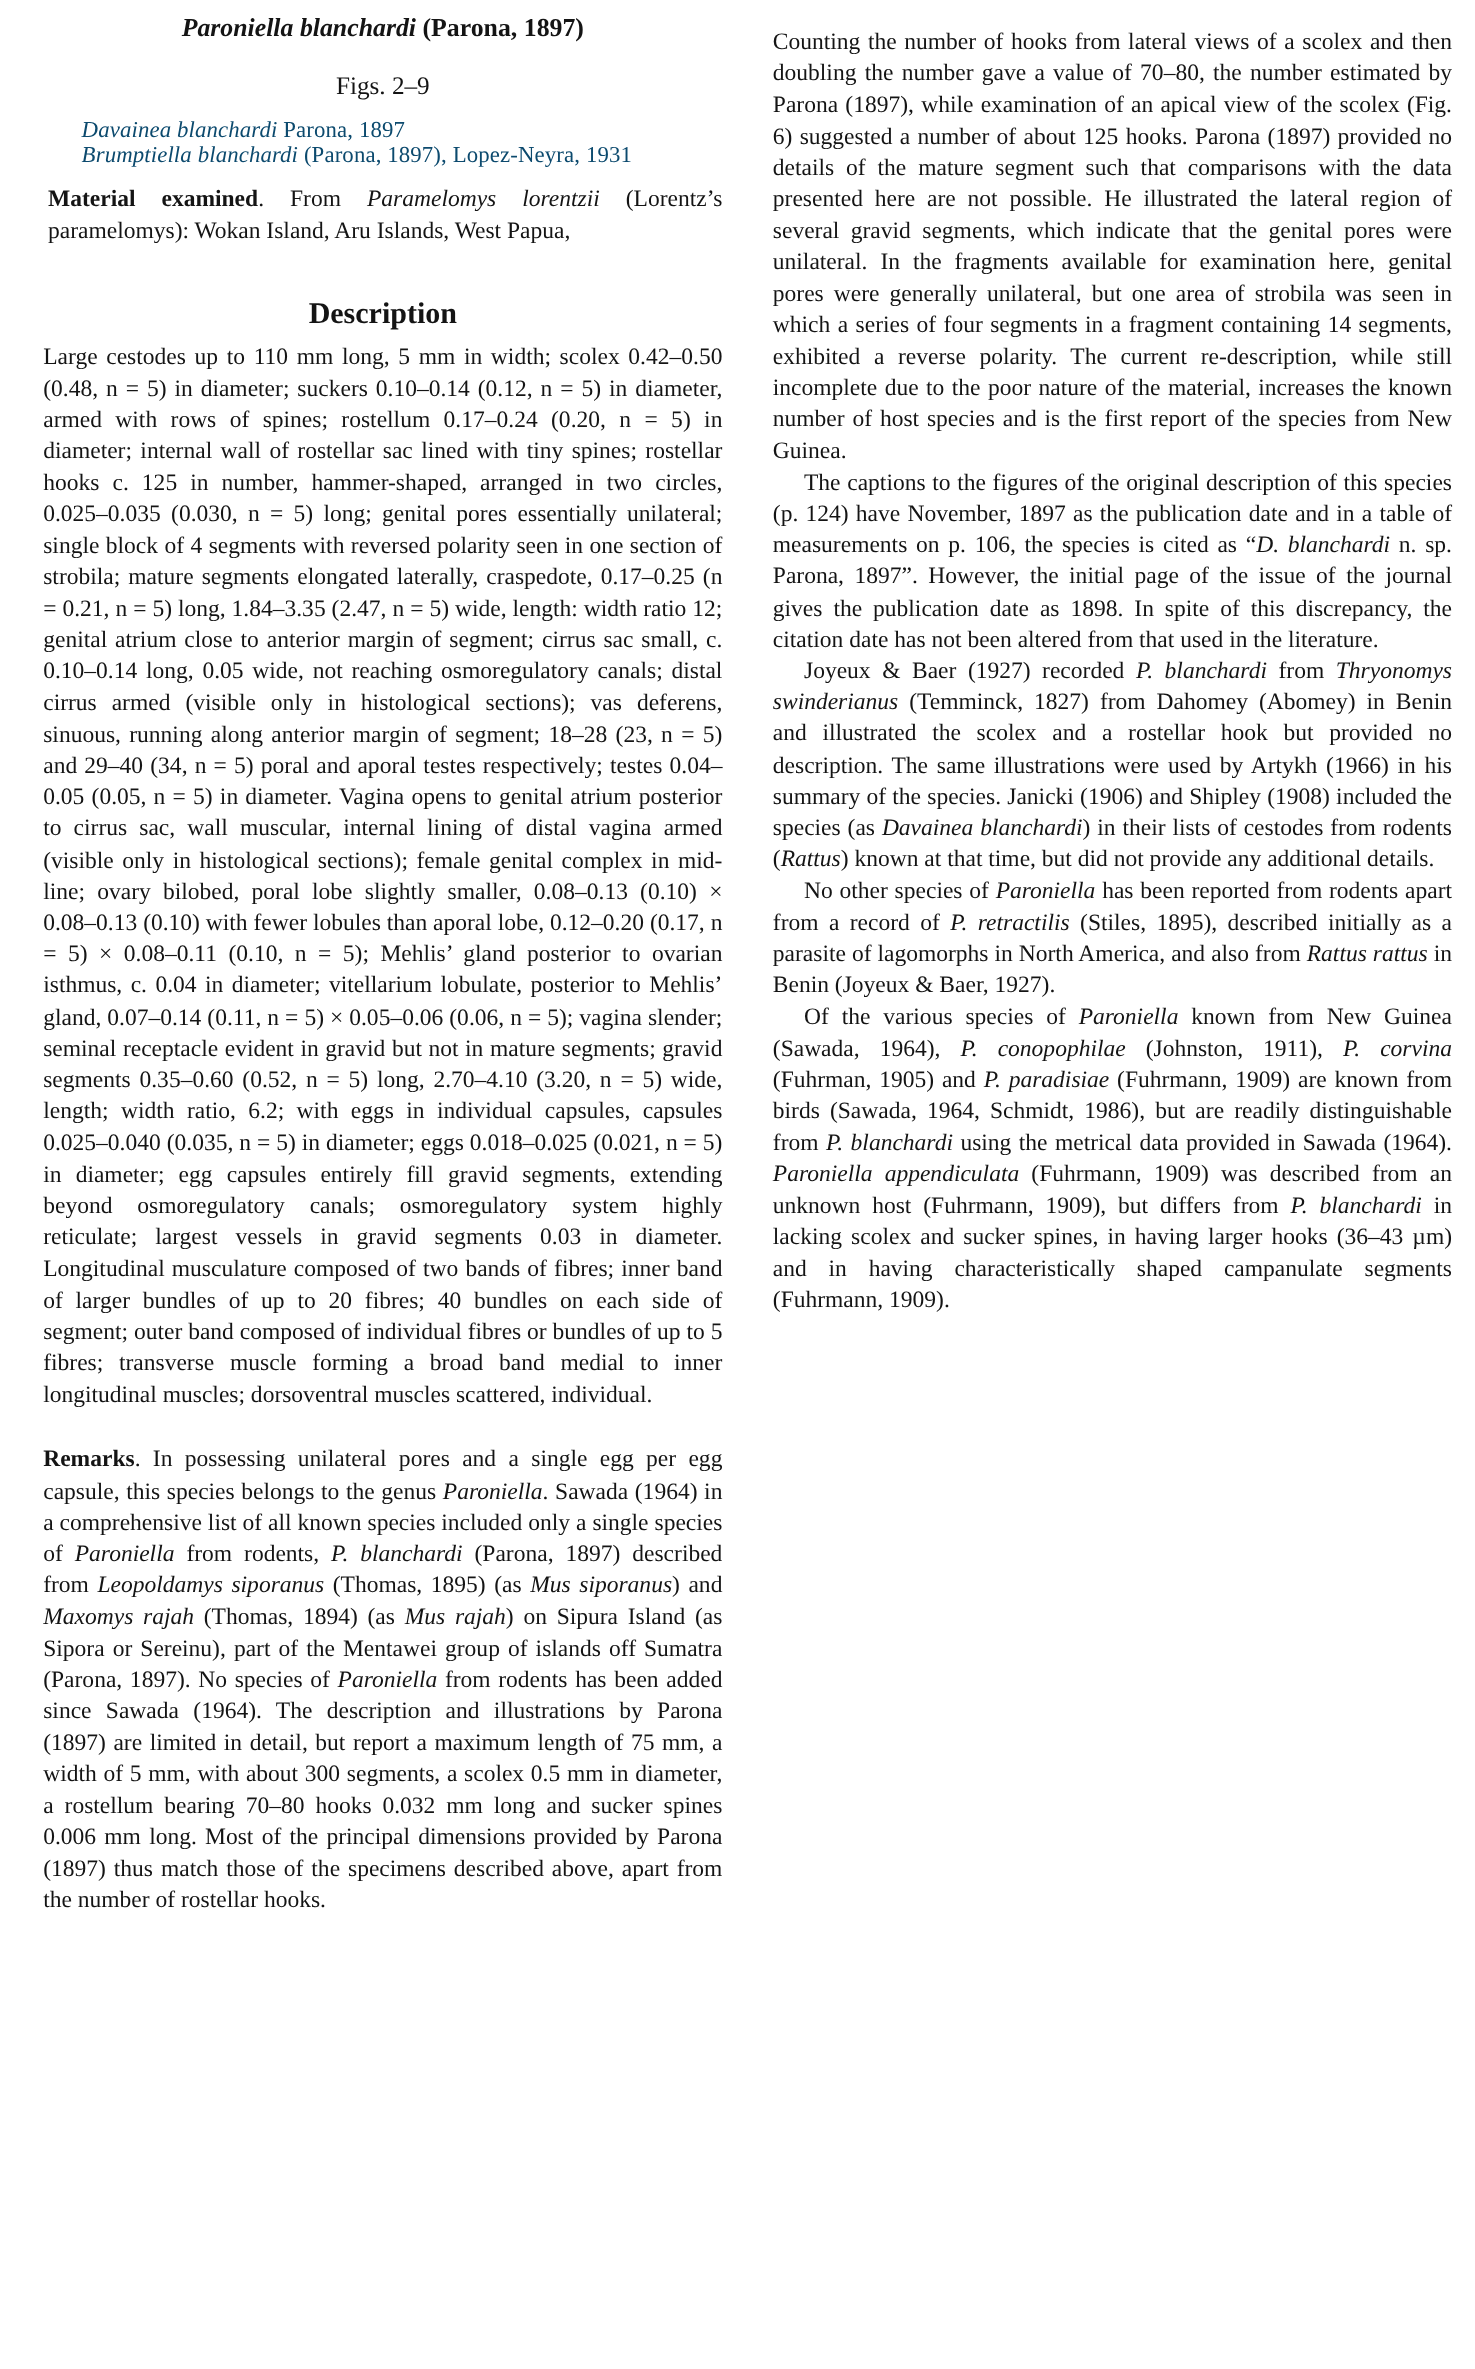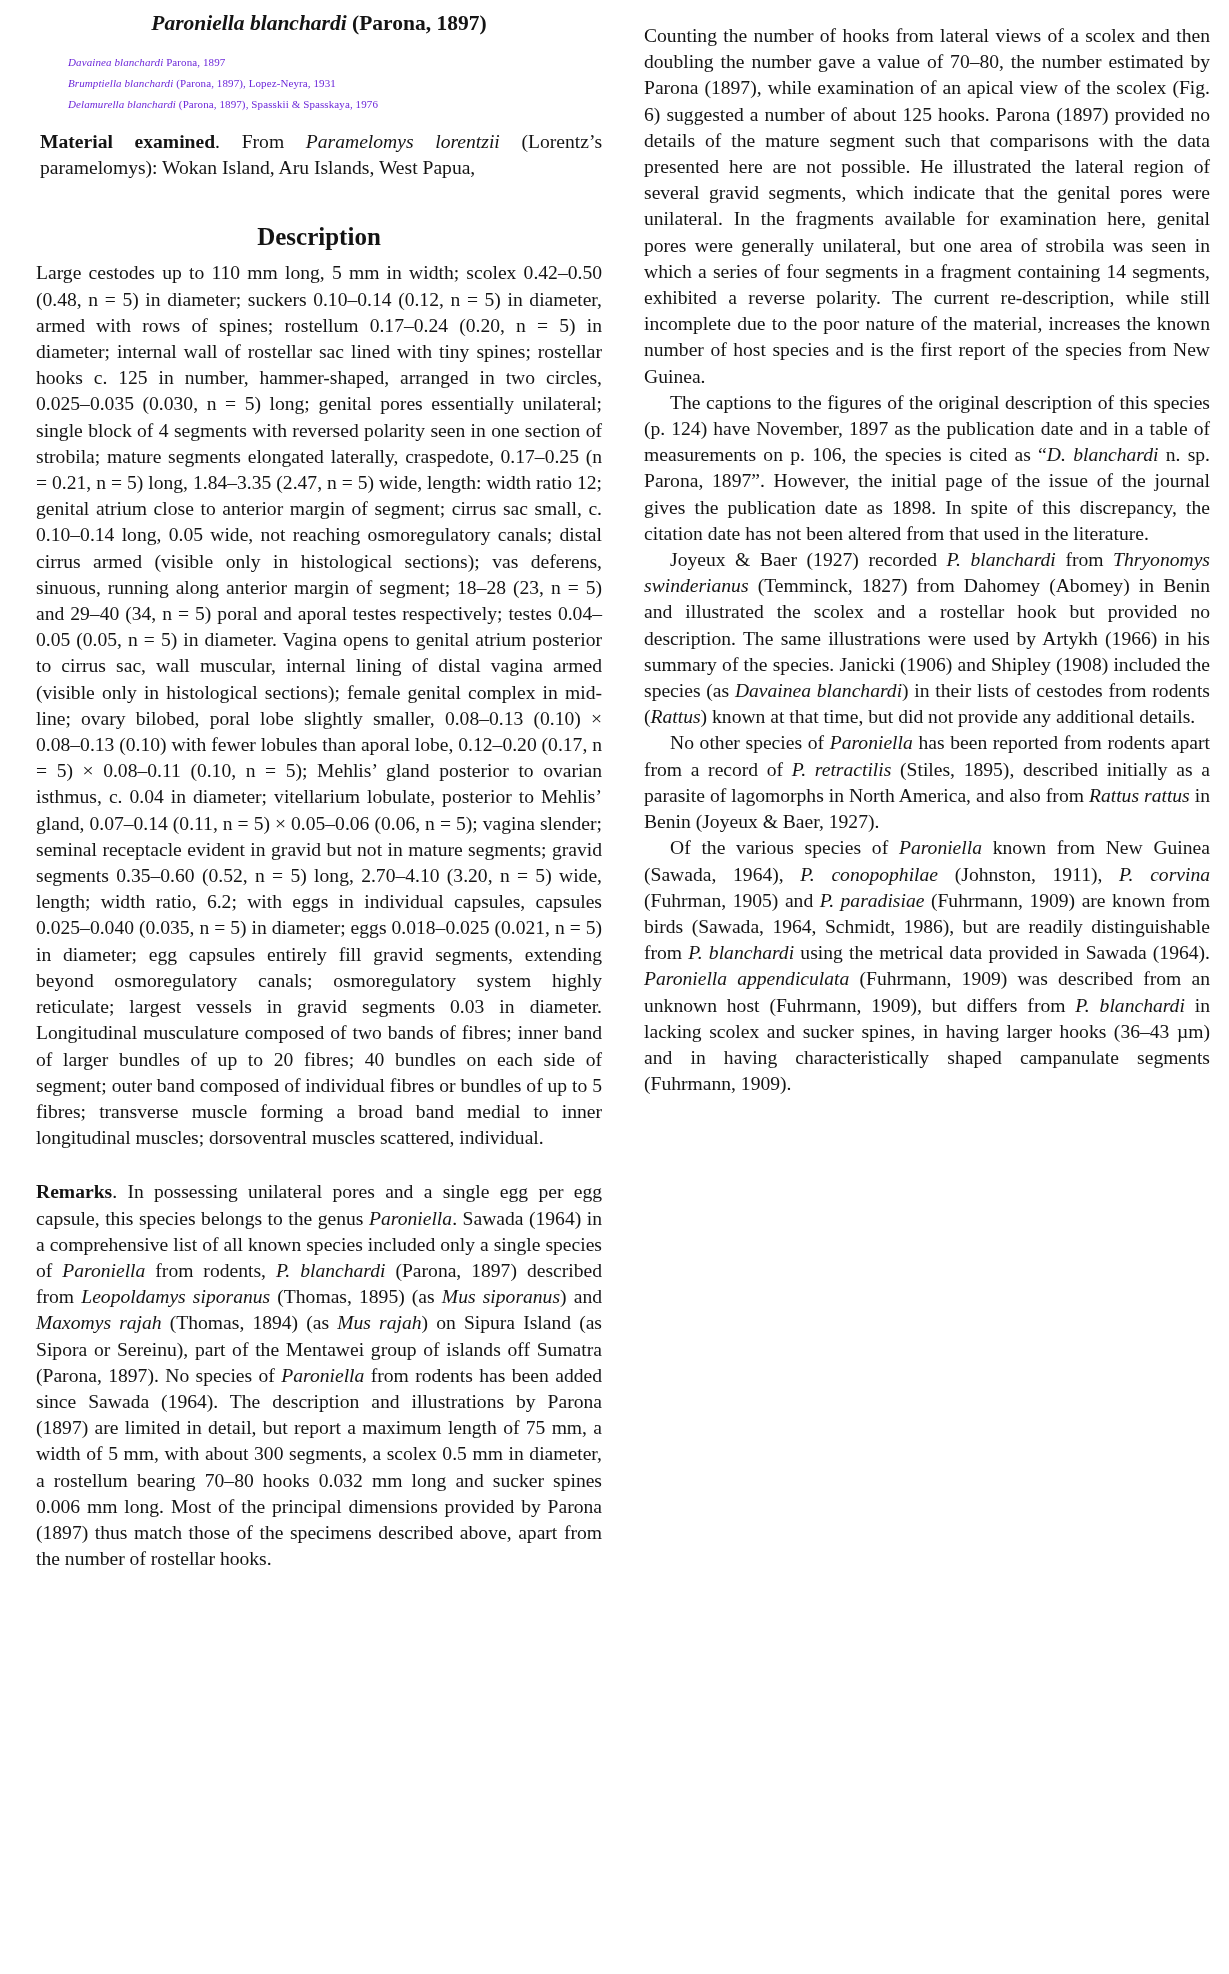--- a/index.html
+++ b/index.html
@@ -31,24 +31,24 @@
     }
     .figs {
       text-align: center;
       font-size: 21px;
       margin-top: 20px;
       line-height: 26px;
     }
     .synonyms {
       margin-top: 14px;
       margin-left: 32px;
-      font-size: 11px;
+      font-size: 19px;
       line-height: 21px;
       text-align: justify;
-      color: #6d28d9;
+      color: #0c4a6e;
       letter-spacing: 0.1px;
     }
     .synonym { padding-left: 22px; text-indent: -22px; }
     .material {
       margin-top: 14px;
       margin-left: 4px;
     }
     .material-gap { height: 25px; }
     .heading {
       text-align: center;
@@ -65,25 +65,25 @@
     b { font-weight: bold; }
   </style>
 </head>
 <body>
 
 <div class="col col-left">
   <div class="title">
     <i>Paroniella blanchardi</i>
     <span>(Parona, 1897)</span>
   </div>
+  <div class="figs">Figs. 2–9</div>
 
   <div class="synonyms">
     <div class="synonym"><i>Davainea blanchardi</i><span> Parona, 1897</span></div>
     <div class="synonym"><i>Brumptiella blanchardi</i><span> (Parona, 1897), Lopez-Neyra, 1931</span></div>
-    <div class="synonym"><i>Delamurella blanchardi</i><span> (Parona, 1897), Spasskii &amp; Spasskaya, 1976</span></div>
   </div>
 
   <div class="material">
     <p class="para"><b>Material examined</b><span>. From </span><i>Paramelomys lorentzii</i><span> (Lorentz’s paramelomys): Wokan Island, Aru Islands, West Papua,</span></p>
     <div class="material-gap"></div>
   </div>
 
   <div class="heading">Description</div>
   <p class="para">Large cestodes up to 110 mm long, 5 mm in width; scolex 0.42–0.50 (0.48, n = 5) in diameter; suckers 0.10–0.14 (0.12, n = 5) in diameter, armed with rows of spines; rostellum 0.17–0.24 (0.20, n = 5) in diameter; internal wall of rostellar sac lined with tiny spines; rostellar hooks c. 125 in number, hammer-shaped, arranged in two circles, 0.025–0.035 (0.030, n = 5) long; genital pores essentially unilateral; single block of 4 segments with reversed polarity seen in one section of strobila; mature segments elongated laterally, craspedote, 0.17–0.25 (n = 0.21, n = 5) long, 1.84–3.35 (2.47, n = 5) wide, length: width ratio 12; genital atrium close to anterior margin of segment; cirrus sac small, c. 0.10–0.14 long, 0.05 wide, not reaching osmoregulatory canals; distal cirrus armed (visible only in histological sections); vas deferens, sinuous, running along anterior margin of segment; 18–28 (23, n = 5) and 29–40 (34, n = 5) poral and aporal testes respectively; testes 0.04–0.05 (0.05, n = 5) in diameter. Vagina opens to genital atrium posterior to cirrus sac, wall muscular, internal lining of distal vagina armed (visible only in histological sections); female genital complex in mid-line; ovary bilobed, poral lobe slightly smaller, 0.08–0.13 (0.10) × 0.08–0.13 (0.10) with fewer lobules than aporal lobe, 0.12–0.20 (0.17, n = 5) × 0.08–0.11 (0.10, n = 5); Mehlis’ gland posterior to ovarian isthmus, c. 0.04 in diameter; vitellarium lobulate, posterior to Mehlis’ gland, 0.07–0.14 (0.11, n = 5) × 0.05–0.06 (0.06, n = 5); vagina slender; seminal receptacle evident in gravid but not in mature segments; gravid segments 0.35–0.60 (0.52, n = 5) long, 2.70–4.10 (3.20, n = 5) wide, length; width ratio, 6.2; with eggs in individual capsules, capsules 0.025–0.040 (0.035, n = 5) in diameter; eggs 0.018–0.025 (0.021, n = 5) in diameter; egg capsules entirely fill gravid segments, extending beyond osmoregulatory canals; osmoregulatory system highly reticulate; largest vessels in gravid segments 0.03 in diameter. Longitudinal musculature composed of two bands of fibres; inner band of larger bundles of up to 20 fibres; 40 bundles on each side of segment; outer band composed of individual fibres or bundles of up to 5 fibres; transverse muscle forming a broad band medial to inner longitudinal muscles; dorsoventral muscles scattered, individual.</p>
 

